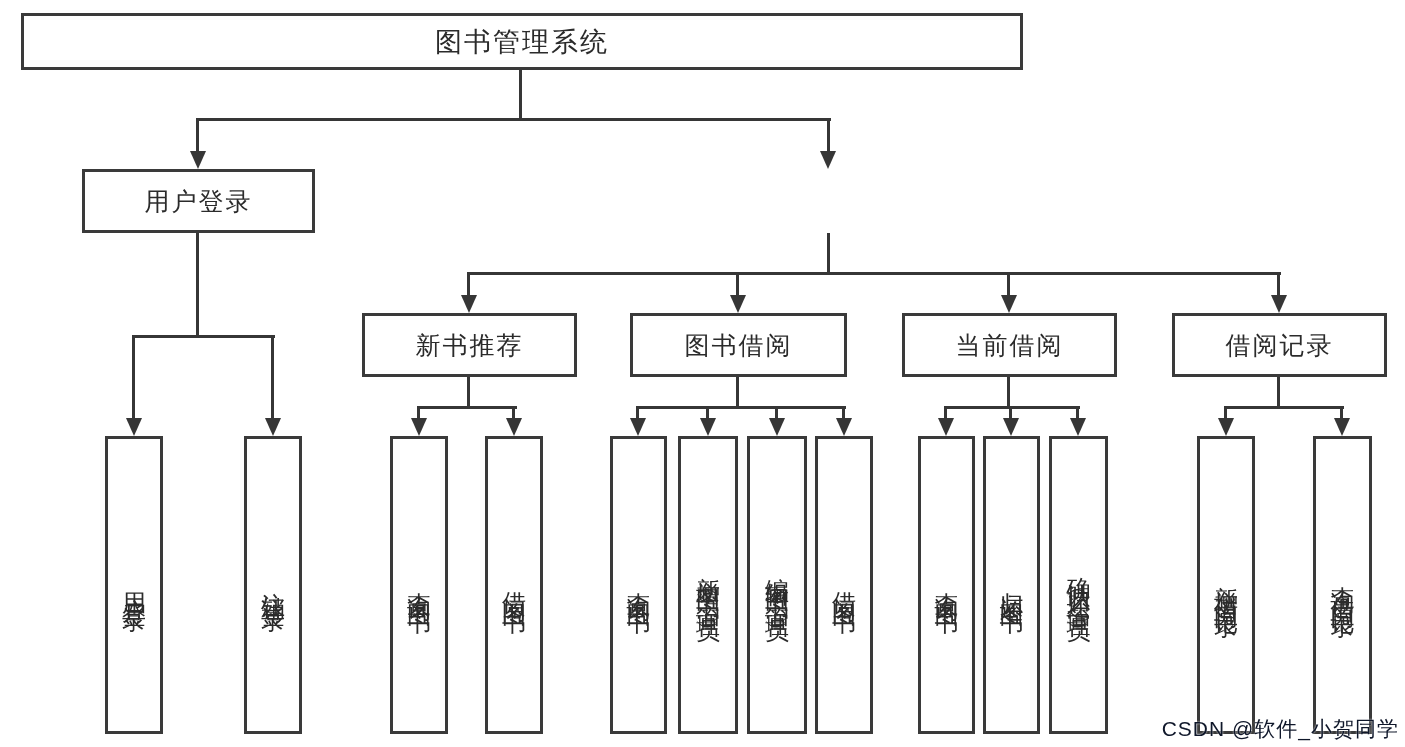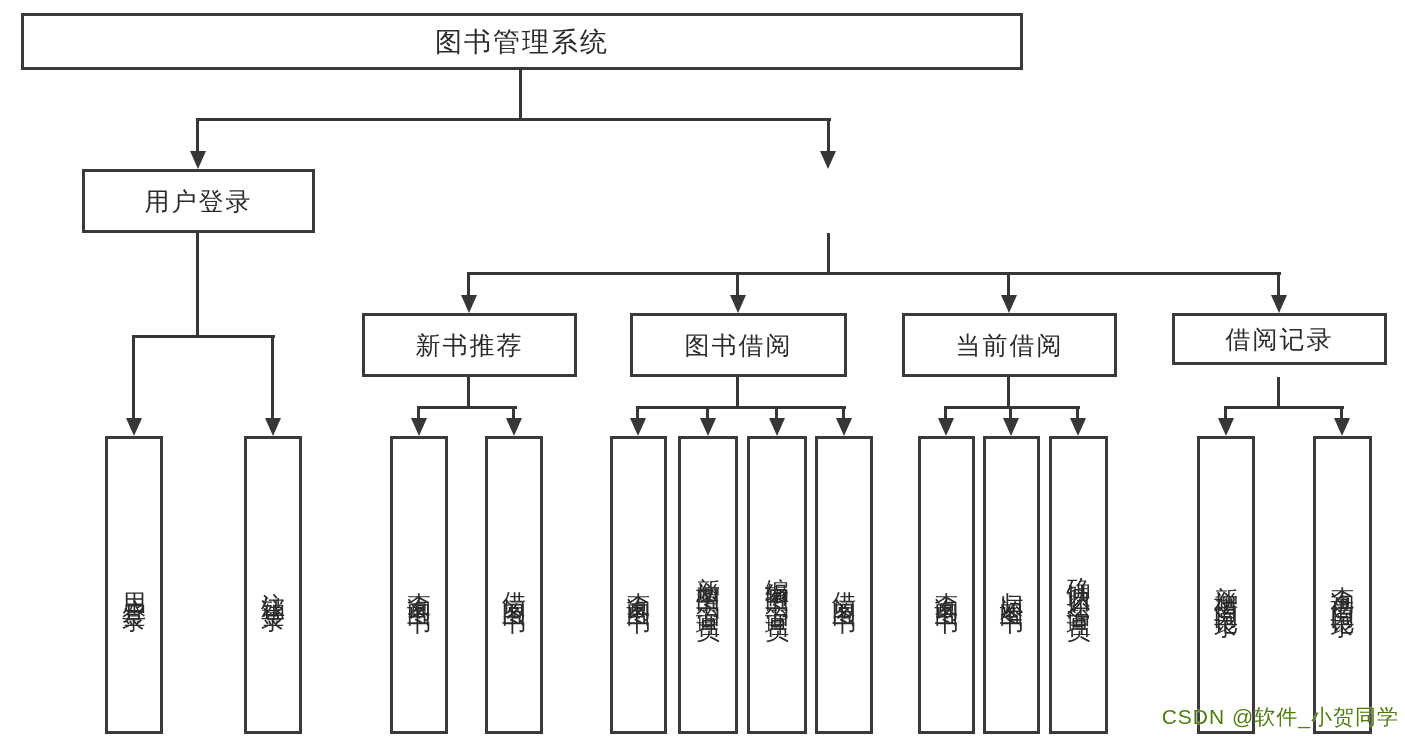--- a/index.html
+++ b/index.html
@@ -53,23 +53,23 @@
     height: 0;
     border-left: 8px solid transparent;
     border-right: 8px solid transparent;
     border-top: 18px solid #363636;
     z-index: 1;
   }
   
   .wm {
     position: absolute;
     right: 6px;
-    bottom: 16px;
+    bottom: 4px;
     font-size: 21px;
-    color: #4d7c0f;
+    color: #0f172a;
     text-shadow: 0 0 2px #ffffff;
     letter-spacing: 1px;
     z-index: 3;
     white-space: nowrap;
   }
 </style>
 </head>
 <body>
 
 <div id="canvas">
@@ -99,21 +99,21 @@
   <div class="v" style="left:736px; top:272px; height:23px;"></div>
   <div class="ar" style="left:730px; top:295px;"></div>
   <div class="v" style="left:1007px; top:272px; height:23px;"></div>
   <div class="ar" style="left:1001px; top:295px;"></div>
   <div class="v" style="left:1277px; top:272px; height:23px;"></div>
   <div class="ar" style="left:1271px; top:295px;"></div>
 
   <div class="b" style="left:630px; top:313px; width:217px; height:64px;">图书借阅</div>
   <div class="b" style="left:362px; top:313px; width:215px; height:64px;">新书推荐</div>
   <div class="b" style="left:902px; top:313px; width:215px; height:64px;">当前借阅</div>
-  <div class="b" style="left:1172px; top:313px; width:215px; height:52px;">借阅记录</div>
+  <div class="b" style="left:1172px; top:313px; width:215px; height:64px;">借阅记录</div>
 
   <div class="v" style="left:467px; top:377px; height:31px;"></div>
   <div class="h" style="left:417px; top:406px; width:100px;"></div>
   <div class="v" style="left:417px; top:406px; height:12px;"></div>
   <div class="ar" style="left:411px; top:418px;"></div>
   <div class="v" style="left:512px; top:406px; height:12px;"></div>
   <div class="ar" style="left:506px; top:418px;"></div>
 
   <div class="v" style="left:736px; top:377px; height:31px;"></div>
   <div class="h" style="left:637px; top:406px; width:209px;"></div>

